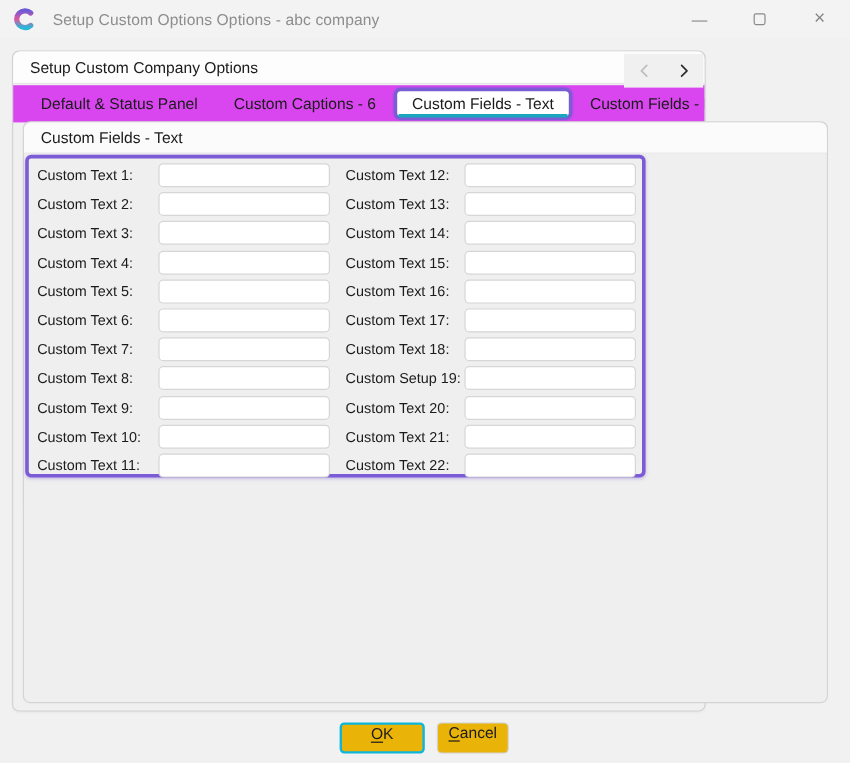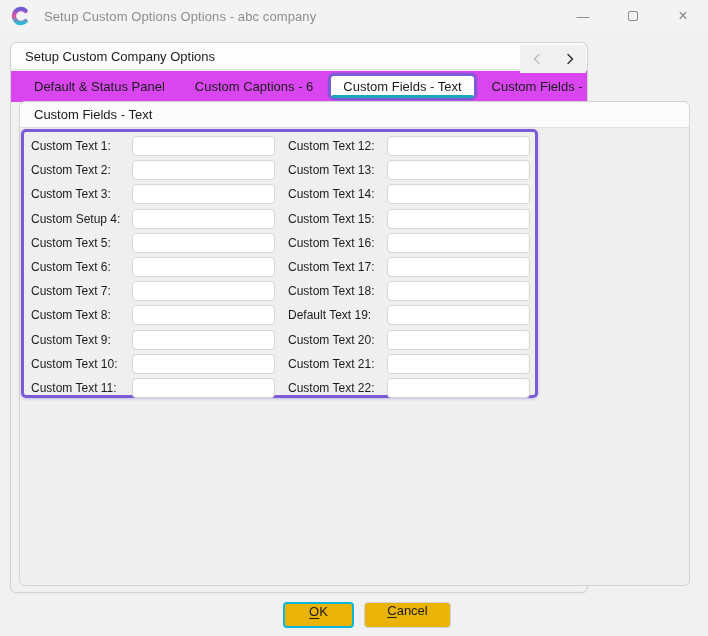--- a/index.html
+++ b/index.html
@@ -152,21 +152,21 @@
     font-size: 13px; color: var(--text);
     border-radius: 4px;
     cursor: default;
   }
   .btn .mn { text-decoration: underline; text-underline-offset: 2px; }
   .btn-ok {
     left: 283px; top: 602px; width: 71px;
     border: 2px solid var(--okcyan);
   }
   .btn-cancel {
-    left: 364px; top: 602px; width: 87px;
+    left: 364px; top: 602px; width: 60px;
     border: 1px solid #d2d2d2;
   }
 </style>
 </head>
 <body>
 
 <div class="titlebar">
   <span class="app-icon">
     <svg width="20" height="20" viewBox="0 0 20 20">
       <defs>
@@ -239,21 +239,21 @@
           <div class="field-label">Custom Text 2:</div>
           <input class="field-input" type="text" style="">
           <div class="spacer-cell"></div>
           <div class="field-label">Custom Text 13:</div>
           <input class="field-input" type="text" style="">
           <div class="field-label">Custom Text 3:</div>
           <input class="field-input" type="text" style="">
           <div class="spacer-cell"></div>
           <div class="field-label">Custom Text 14:</div>
           <input class="field-input" type="text" style="">
-          <div class="field-label">Custom Setup 4:</div>
+          <div class="field-label">Custom Text 4:</div>
           <input class="field-input" type="text" style="">
           <div class="spacer-cell"></div>
           <div class="field-label">Custom Text 15:</div>
           <input class="field-input" type="text" style="">
           <div class="field-label">Custom Text 5:</div>
           <input class="field-input" type="text" style="">
           <div class="spacer-cell"></div>
           <div class="field-label">Custom Text 16:</div>
           <input class="field-input" type="text" style="">
           <div class="field-label">Custom Text 6:</div>
@@ -262,21 +262,21 @@
           <div class="field-label">Custom Text 17:</div>
           <input class="field-input" type="text" style="">
           <div class="field-label">Custom Text 7:</div>
           <input class="field-input" type="text" style="">
           <div class="spacer-cell"></div>
           <div class="field-label">Custom Text 18:</div>
           <input class="field-input" type="text" style="">
           <div class="field-label">Custom Text 8:</div>
           <input class="field-input" type="text" style="">
           <div class="spacer-cell"></div>
-          <div class="field-label">Default Text 19:</div>
+          <div class="field-label">Custom Setup 19:</div>
           <input class="field-input" type="text" style="">
           <div class="field-label">Custom Text 9:</div>
           <input class="field-input" type="text" style="">
           <div class="spacer-cell"></div>
           <div class="field-label">Custom Text 20:</div>
           <input class="field-input" type="text" style="">
           <div class="field-label">Custom Text 10:</div>
           <input class="field-input" type="text" style="">
           <div class="spacer-cell"></div>
           <div class="field-label">Custom Text 21:</div>

